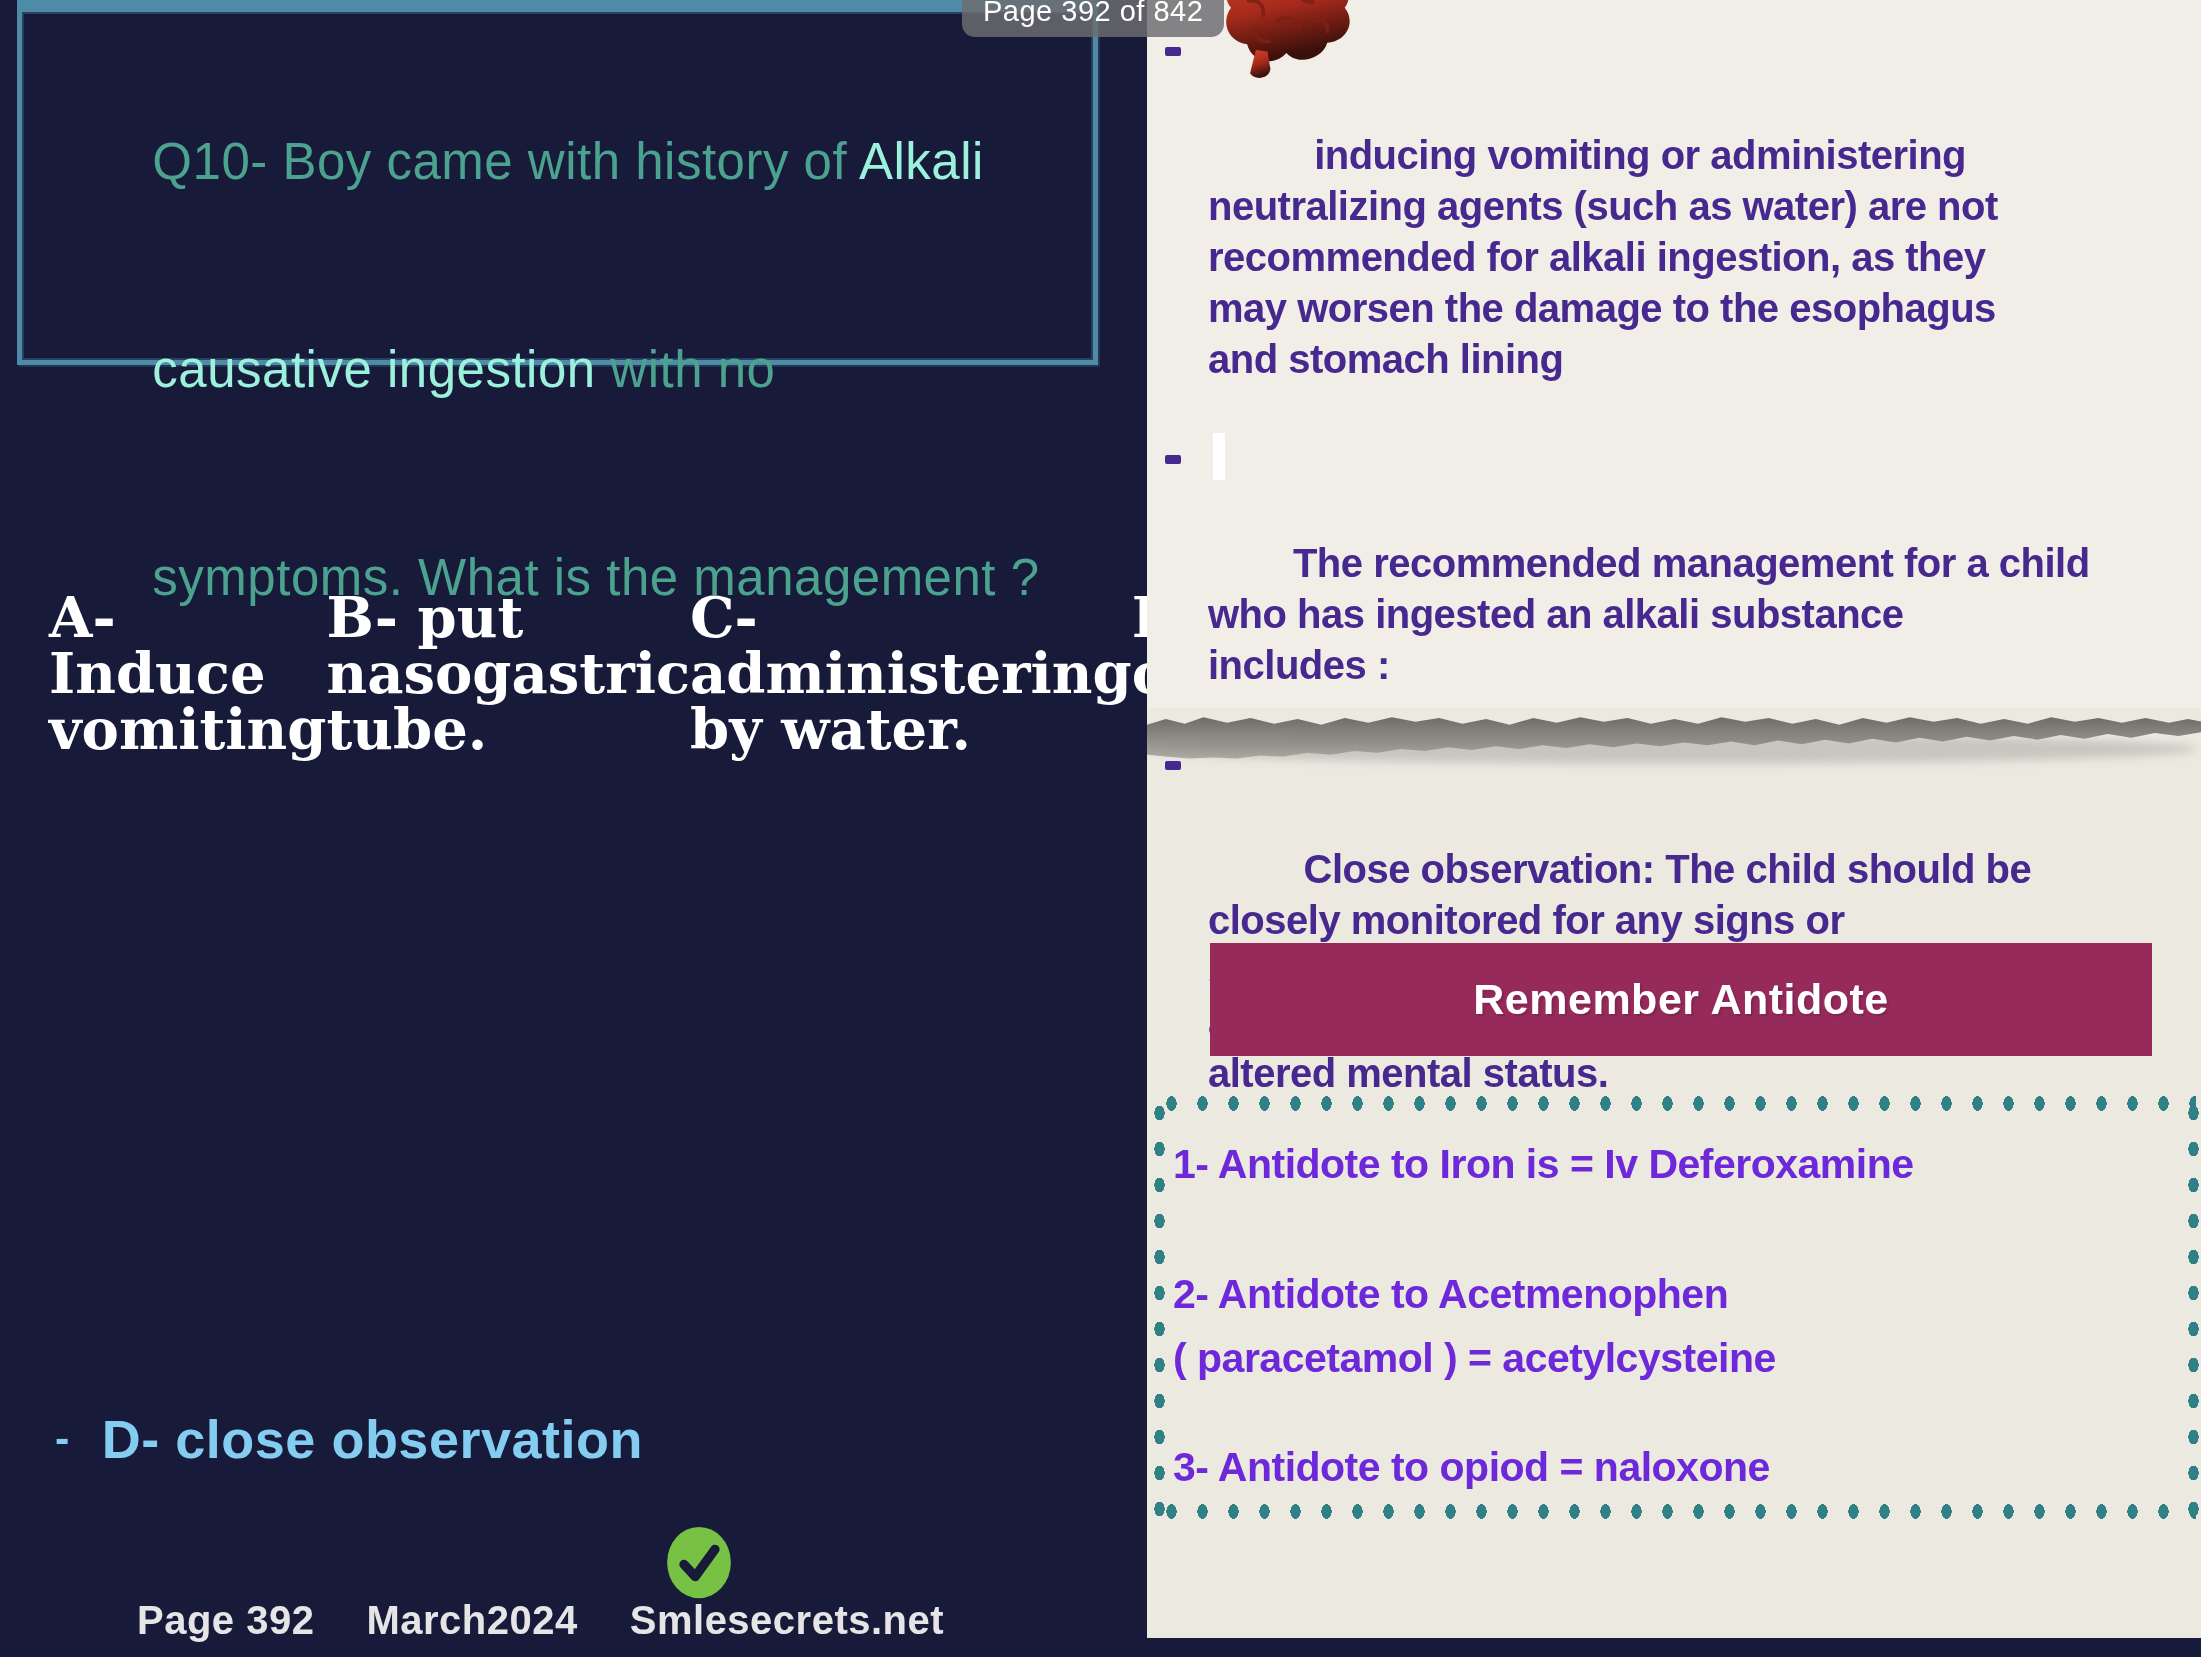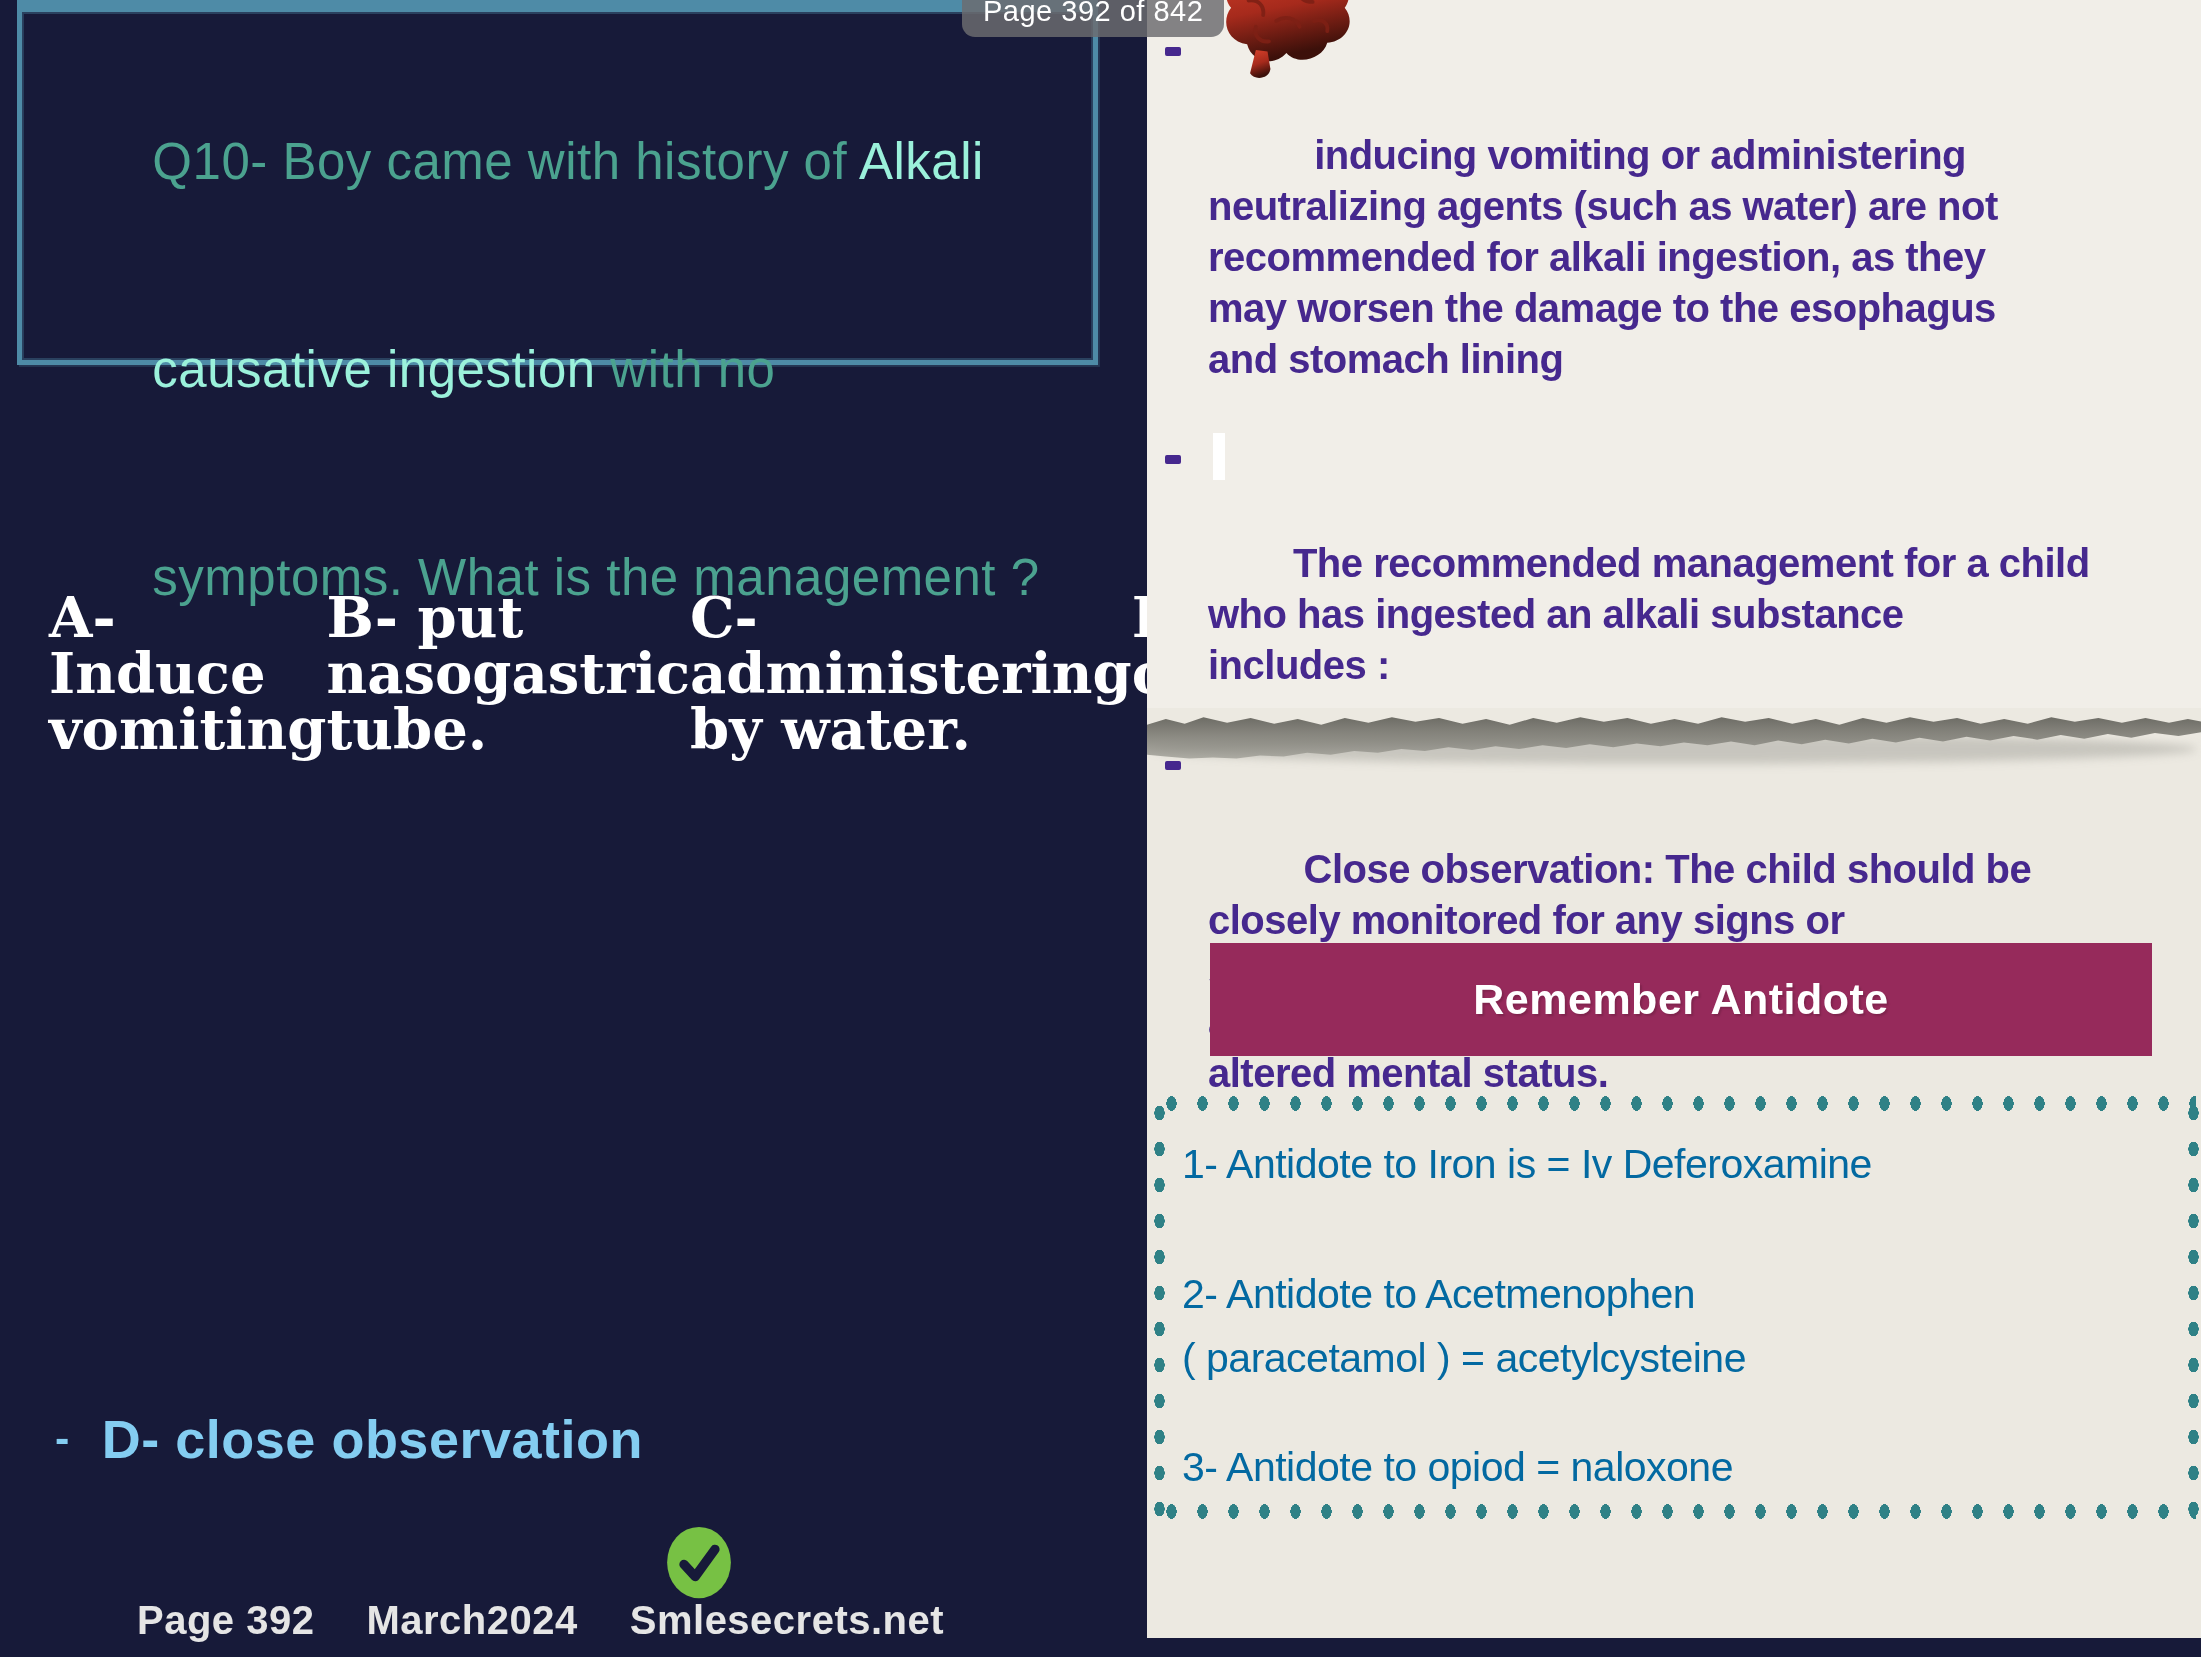--- a/index.html
+++ b/index.html
@@ -54,21 +54,21 @@
     background-image:radial-gradient(ellipse 5.2px 7.5px at 50% 50%, #2f8186 97%, rgba(47,129,134,0) 100%);
     background-size:31px 17px;background-repeat:repeat-x;}
   .dots-v{position:absolute;width:17px;height:426px;top:1095px;
     background-image:radial-gradient(ellipse 5.2px 7.5px at 50% 50%, #2f8186 97%, rgba(47,129,134,0) 100%);
     background-size:17px 36px;background-repeat:repeat-y;}
   #dots-top{top:1095px;}
   #dots-bottom{top:1503px;}
   #dots-left{left:3.8px;}
   #dots-right{left:1038px;}
 
-  .antidote{position:absolute;left:35px;color:#0369a1;font-weight:400;font-size:41px;
+  .antidote{position:absolute;left:26px;color:#6d28d9;font-weight:700;font-size:41px;
     line-height:64px;letter-spacing:-0.5px;white-space:pre-wrap;}
   #antidote-1{top:1132px;}
   #antidote-2{top:1262px;}
   #antidote-3{top:1435px;}
 
   
   #page-badge{position:absolute;left:962px;top:-13px;z-index:20;
     background:rgba(108,108,112,.83);border-radius:13px;padding:7.5px 21px 9.4px 21px;
     color:#ffffff;font-size:29px;font-weight:400;letter-spacing:0.5px;}
 </style>

